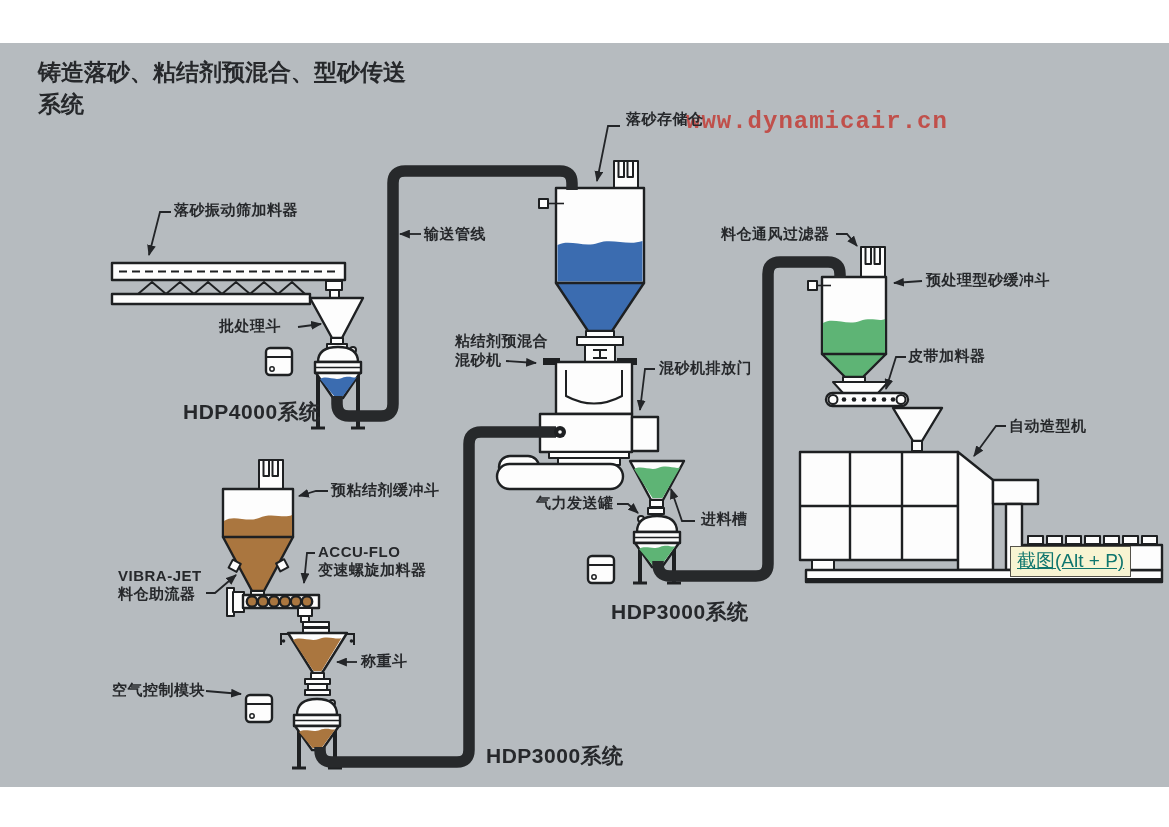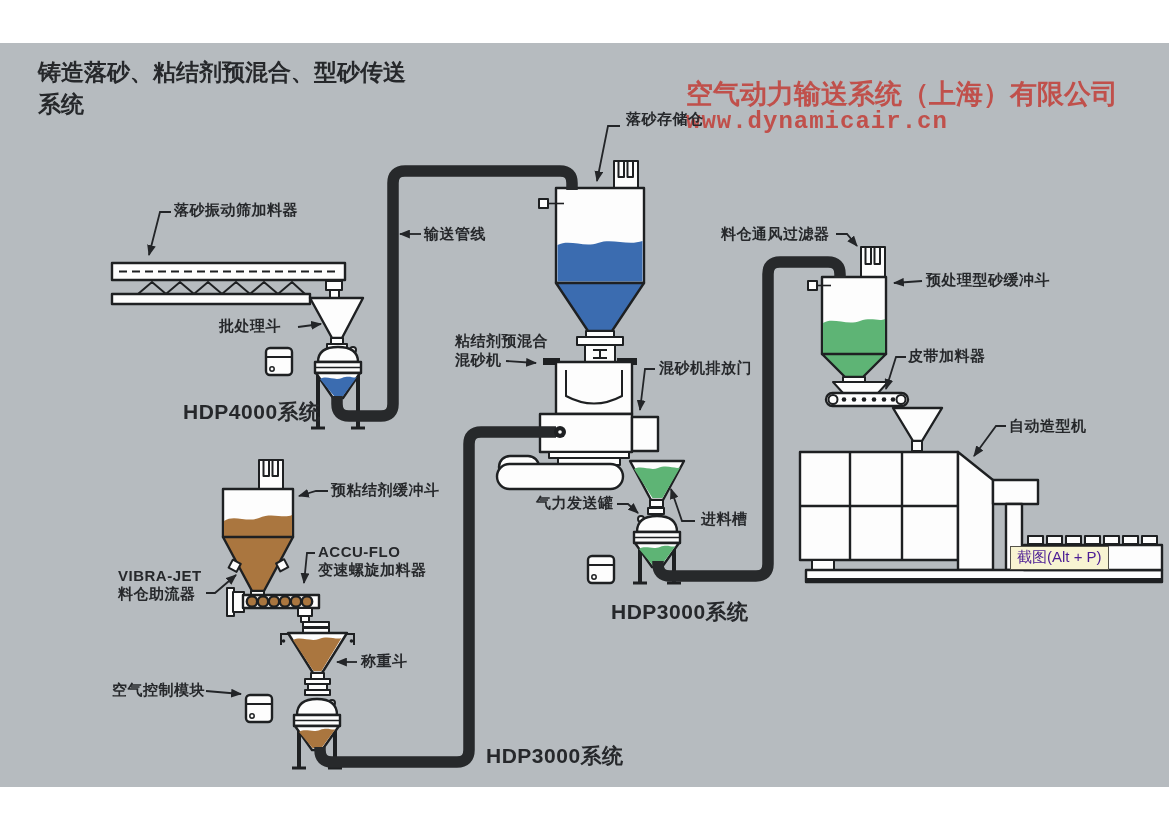--- a/index.html
+++ b/index.html
@@ -37,22 +37,22 @@
   .lbl{position:absolute;white-space:nowrap;font-weight:bold;font-size:15px;
        color:var(--ink);letter-spacing:0.5px;line-height:1.1;text-align:center;}
   .sys{font-size:21px;letter-spacing:0.5px;}
   .title{position:absolute;white-space:nowrap;font-weight:bold;font-size:23px;color:var(--ink);margin-left:24px;}
   .brand{position:absolute;white-space:nowrap;color:var(--brand);
          font-family:"Liberation Mono","DejaVu Sans Mono",monospace;font-weight:bold;}
   #brand-en{left:686px;top:50px;font-size:23px;}
   #brand-cn{left:686px;top:76px;font-size:27px;}
   #brand-url{left:686px;top:108px;font-size:24px;letter-spacing:1px;}
   #tooltip{position:absolute;left:1010px;top:546px;background:var(--tooltip-bg);
-           border:1.5px solid #55534a;color:#4c1d95;font-size:15px;padding:1px 6px 2px 6px;
-           font-weight:normal;white-space:nowrap;}
+           border:1.5px solid #55534a;color:#0f766e;font-size:19px;padding:1px 6px 2px 6px;
+           font-weight:normal;white-space:nowrap;text-decoration:underline;}
 </style>
 </head>
 <body>
 
 <div id="page">
   <div id="canvas-bg"></div>
 
   <svg width="1169" height="827" viewBox="0 0 1169 827">
     <defs>
       <marker id="arr" viewBox="0 0 10 8" refX="9" refY="4" markerWidth="11" markerHeight="9" markerUnits="userSpaceOnUse" orient="auto">
@@ -282,21 +282,20 @@
       <path class="ldr" marker-end="url(#arr)" d="M315,553 L307,553 L304,583"></path>
       <path class="ldr" marker-end="url(#arr)" d="M206,593 L215,593 L236,575"></path>
       <path class="ldr" marker-end="url(#arr)" d="M357,662 L337,662"></path>
       <path class="ldr" marker-end="url(#arr)" d="M206,691 L241,694"></path>
     </g>
   </svg>
 
   <div class="title" style="left:14px;top:57px">铸造落砂、粘结剂预混合、型砂传送</div>
   <div class="title" style="left:14px;top:89px">系统</div>
 
-  <div class="brand" id="brand-cn">空气动力输送系统（上海）有限公司</div>
   <div class="brand" id="brand-url">www.dynamicair.cn</div>
 
   <div class="lbl" style="left:626px;top:111px">落砂存储仓</div>
   <div class="lbl" style="left:174px;top:202px">落砂振动筛加料器</div>
   <div class="lbl" style="left:424px;top:226px">输送管线</div>
   <div class="lbl" style="left:219px;top:318px">批处理斗</div>
   <div class="lbl sys" style="left:183px;top:400px">HDP4000系统</div>
   <div class="lbl" style="left:455px;top:333px">粘结剂预混合</div>
   <div class="lbl" style="left:455px;top:352px">混砂机</div>
   <div class="lbl" style="left:659px;top:360px">混砂机排放门</div>

